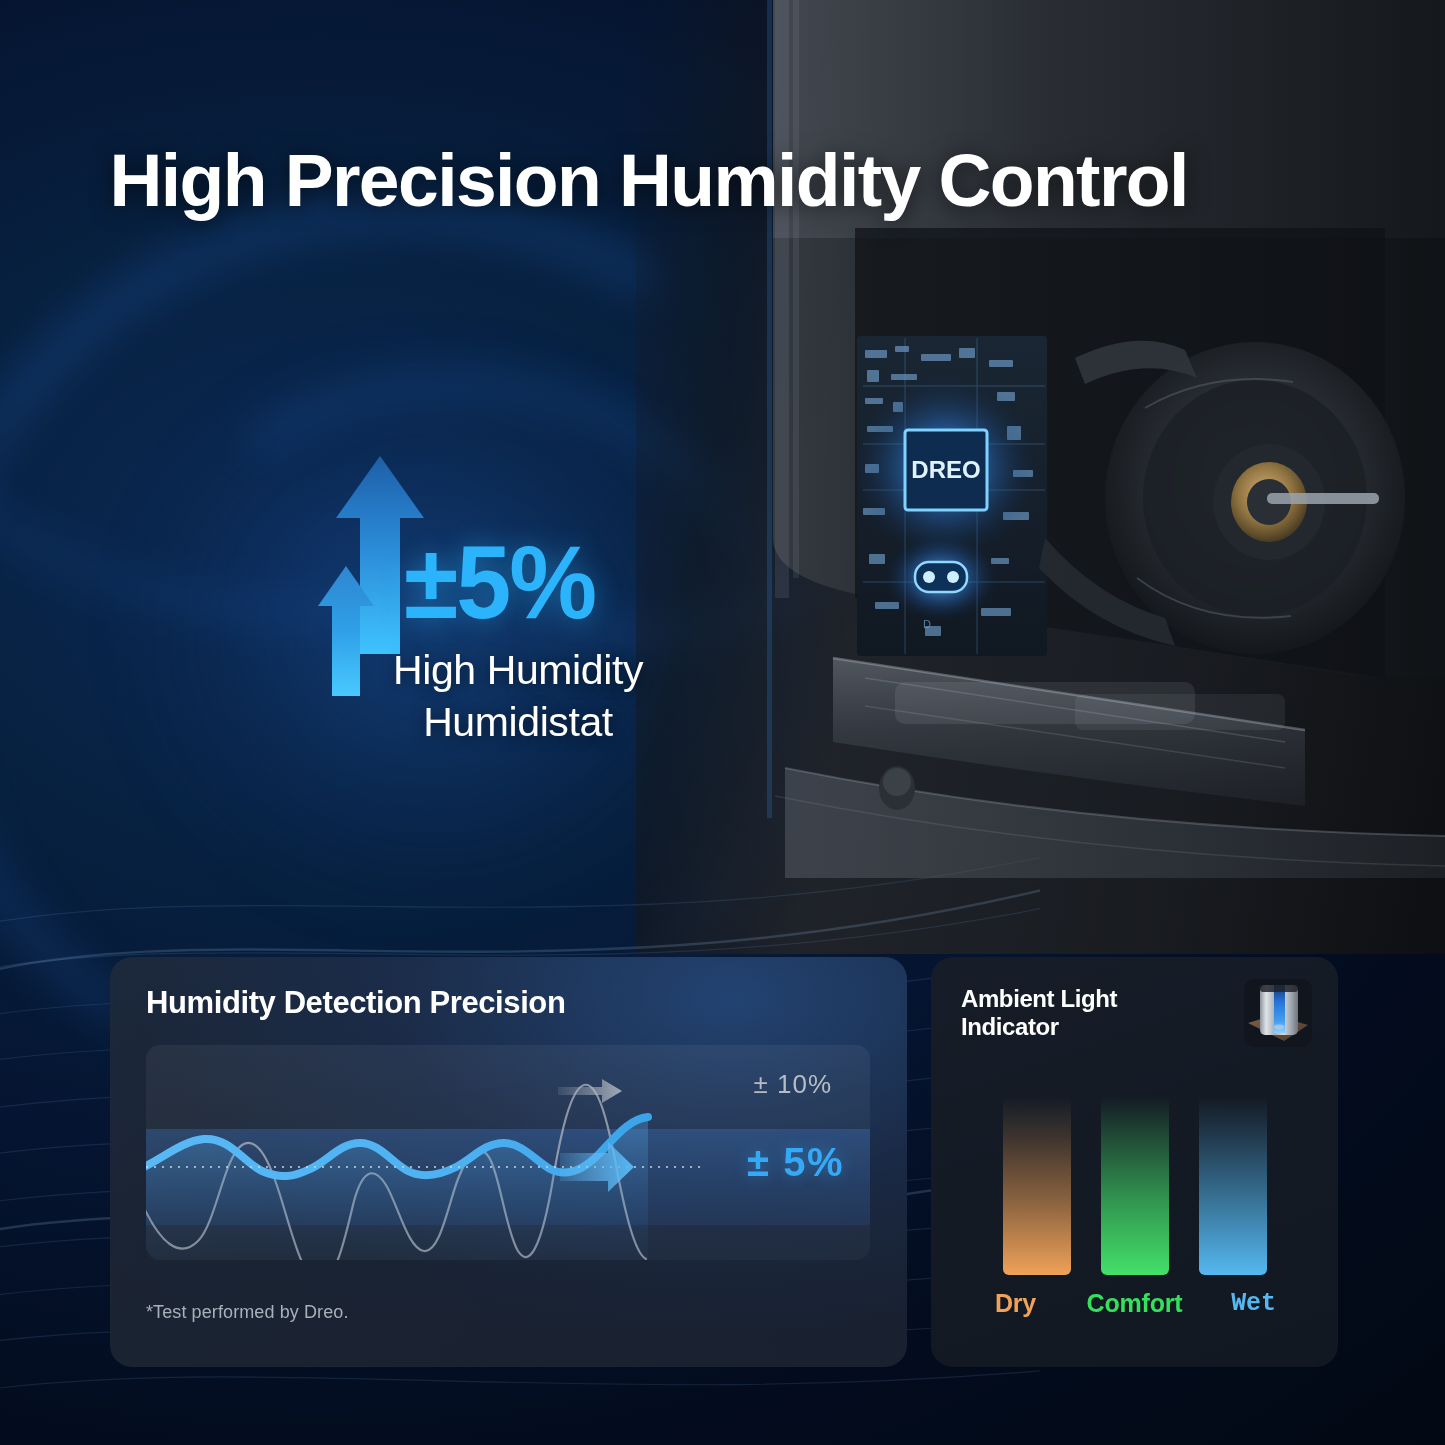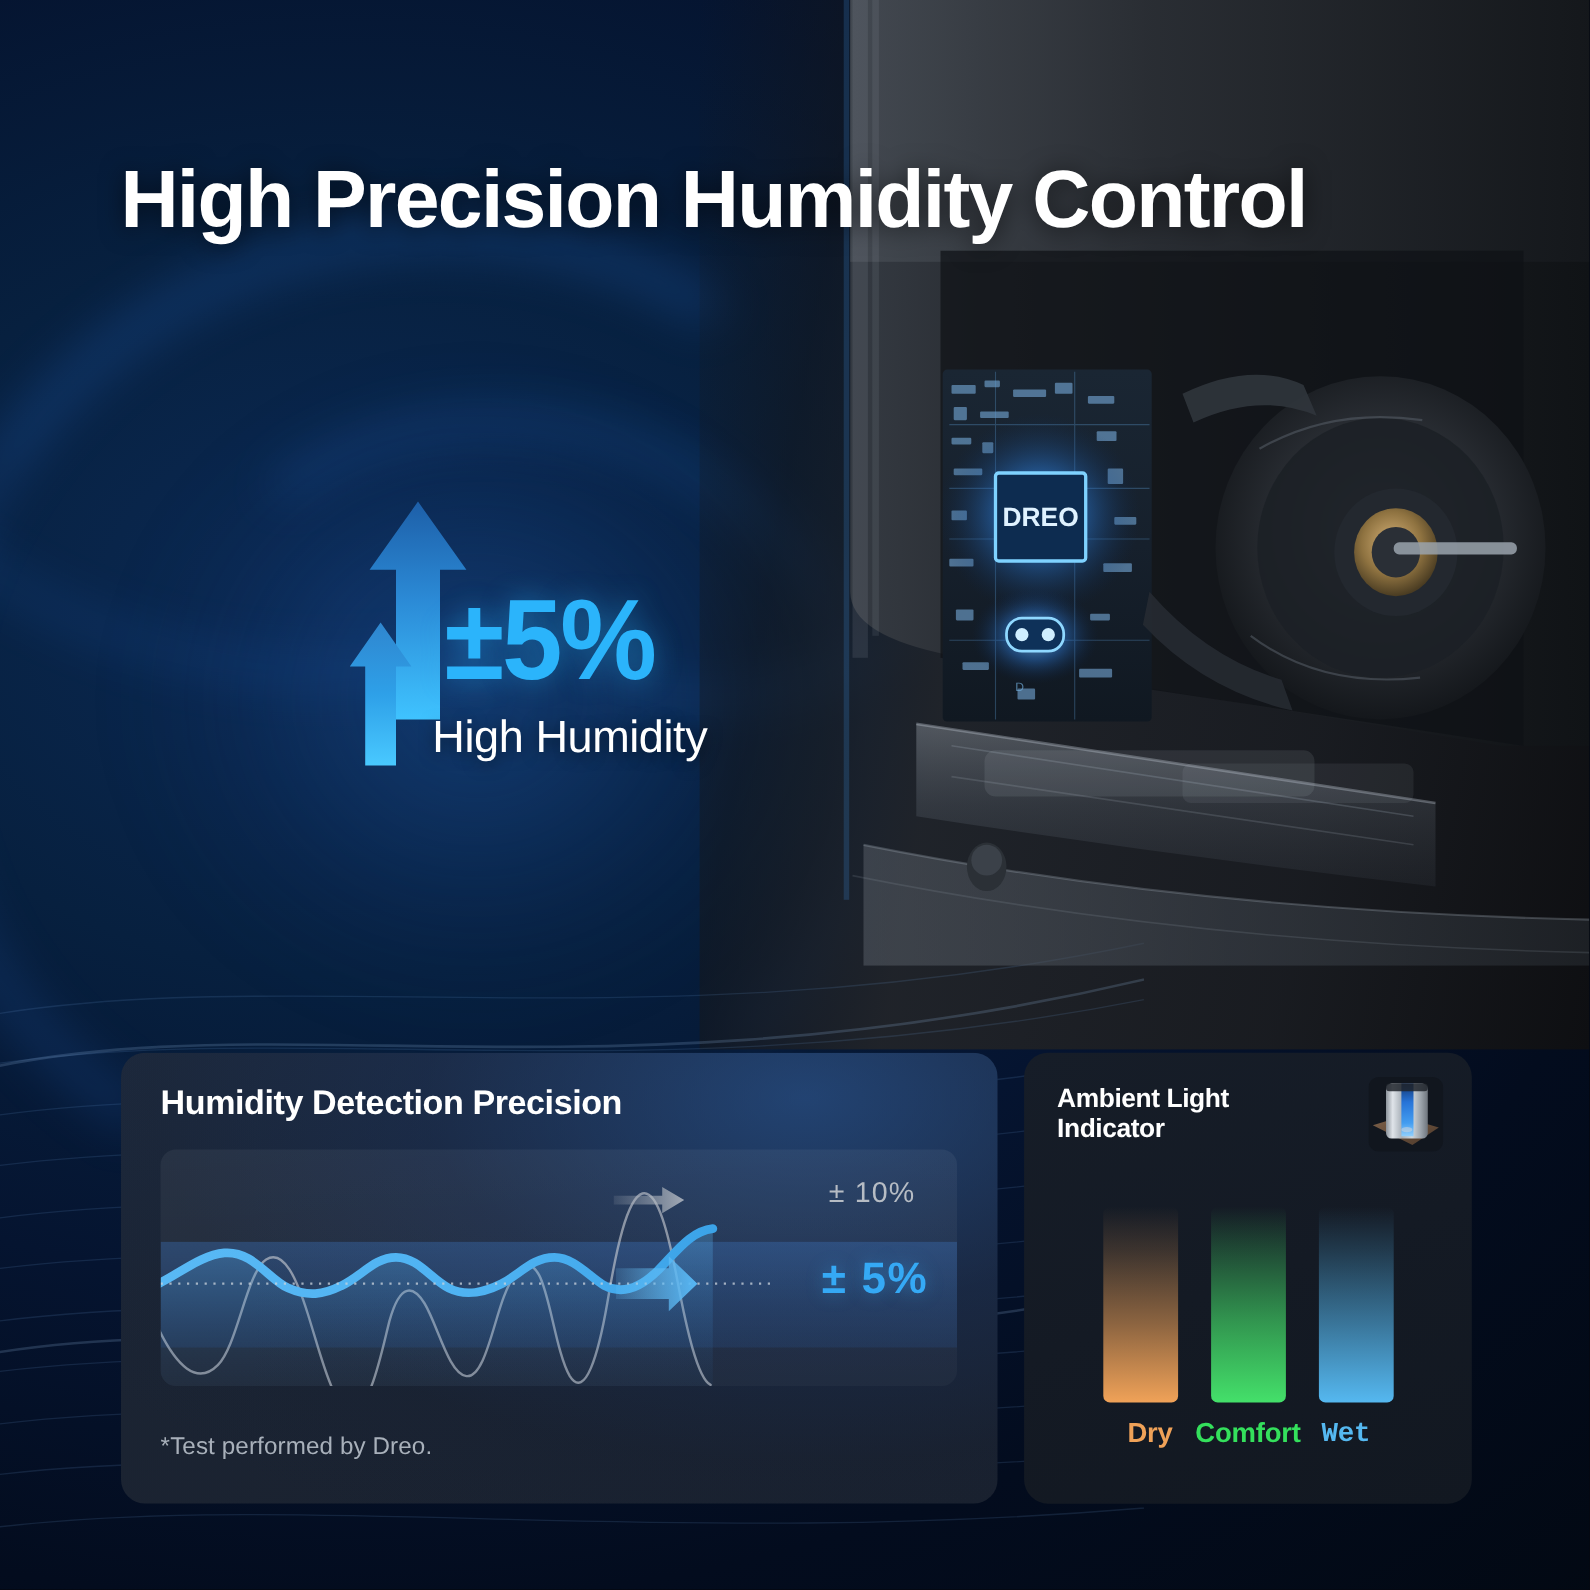--- a/index.html
+++ b/index.html
@@ -120,37 +120,37 @@
     background:linear-gradient(180deg, rgba(58,110,180,.40) 0%, rgba(46,92,156,.34) 55%, rgba(40,80,140,.26) 100%);
   }
 
   .lbl { position:absolute; white-space:nowrap; }
   .lbl-10 { right:38px; top:24px; font-size:26px; color:#b6bcc4; font-weight:400; letter-spacing:1px; }
   .lbl-5  { right:26px; top:95px; font-size:40px; color:#35a9f5; font-weight:700; letter-spacing:1.5px;
             text-shadow:0 0 16px rgba(53,169,245,.4); }
 
   .footnote {
     position:absolute; left:36px; top:345px;
-    font-size:22px; color:#a8b0ba; letter-spacing:.1px;
+    font-size:18px; color:#a8b0ba; letter-spacing:.1px;
   }
 
   
   .thumb {
     position:absolute; right:26px; top:22px; width:68px; height:68px;
     border-radius:10px; overflow:hidden;
   }
   .thumb svg { width:100%; height:100%; display:block; }
 
   .bars { position:absolute; left:0; top:140px; width:100%; height:180px; display:flex; justify-content:center; gap:30px; }
   .bar { width:68px; height:178px; border-radius:6px; }
   .bar-dry     { background:linear-gradient(180deg, rgba(240,162,88,0) 0%, rgba(240,162,88,.18) 22%, rgba(240,162,88,.55) 60%, #f0a258 100%); }
   .bar-comfort { background:linear-gradient(180deg, rgba(68,224,106,0) 0%, rgba(68,224,106,.22) 20%, rgba(68,224,106,.62) 58%, #44e06a 100%); }
   .bar-wet     { background:linear-gradient(180deg, rgba(85,184,240,0) 0%, rgba(85,184,240,.20) 22%, rgba(85,184,240,.58) 60%, #55b8f0 100%); }
 
-  .bar-labels { position:absolute; left:0; top:332px; width:100%; display:flex; justify-content:center; }
+  .bar-labels { position:absolute; left:0; top:332px; width:100%; display:flex; justify-content:center; gap:30px; }
   .bar-labels span { width:68px; text-align:center; font-size:25px; font-weight:700; letter-spacing:-.2px; }
   .lab-dry{ color:#f0a258; } .lab-comfort{ color:#34e05c; } .lab-wet{ color:#55b8f0;font-family:Liberation Mono, monospace; }
   .bar-labels span.wide { width:110px; }
 </style>
 </head>
 <body>
 
 <div class="page">
 
   <div class="bg-base"></div>
@@ -344,20 +344,21 @@
         <g>
           <path d="M22 118 L50 158 L36 158 L36 248 L8 248 L8 158 L-6 158 Z" fill="url(#arrSml)" transform="translate(6,0)"></path>
         </g>
       </svg>
     </div>
 
     <div class="value">±5%</div>
 
     <div class="caption">
       <div>High Humidity</div>
+      <div>Humidistat</div>
     </div>
   </div>
 
   <div class="cards">
 
     <div class="card card-precision">
 
       <div class="card-title">Humidity Detection Precision</div>
 
       <div class="graph">

